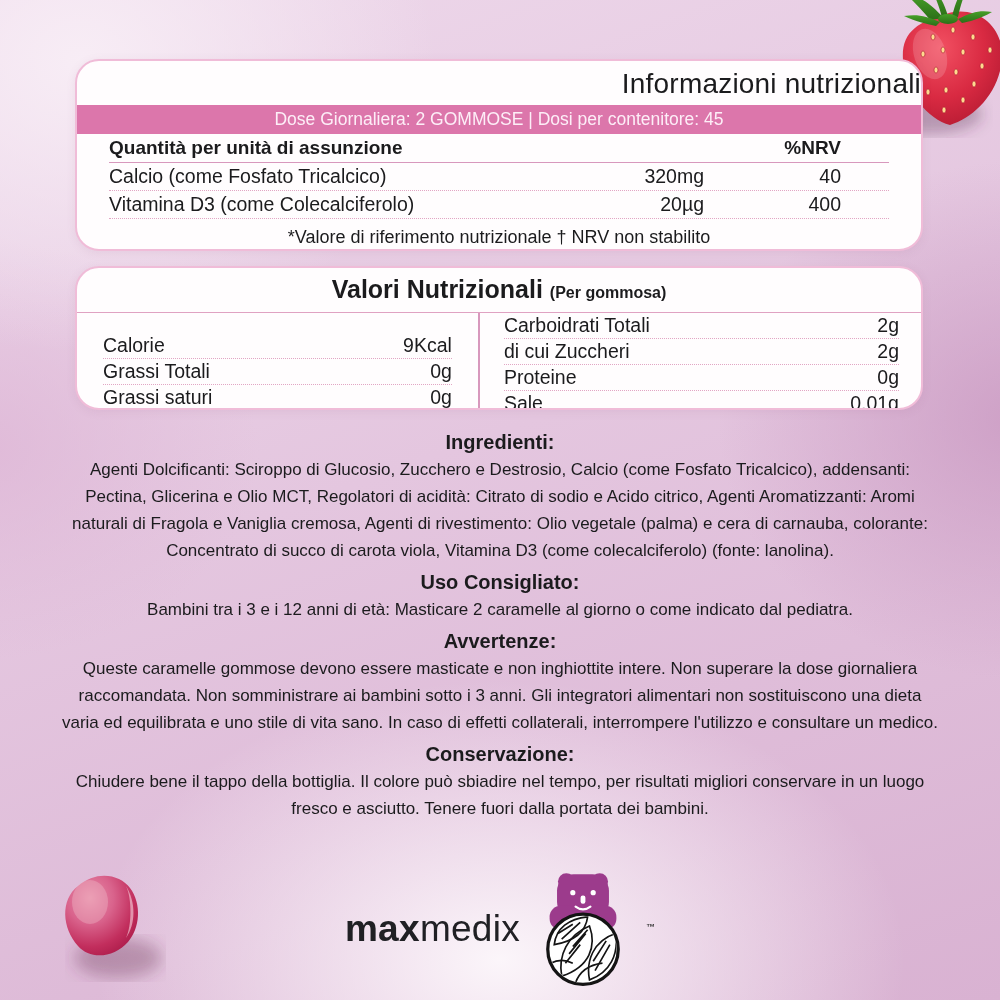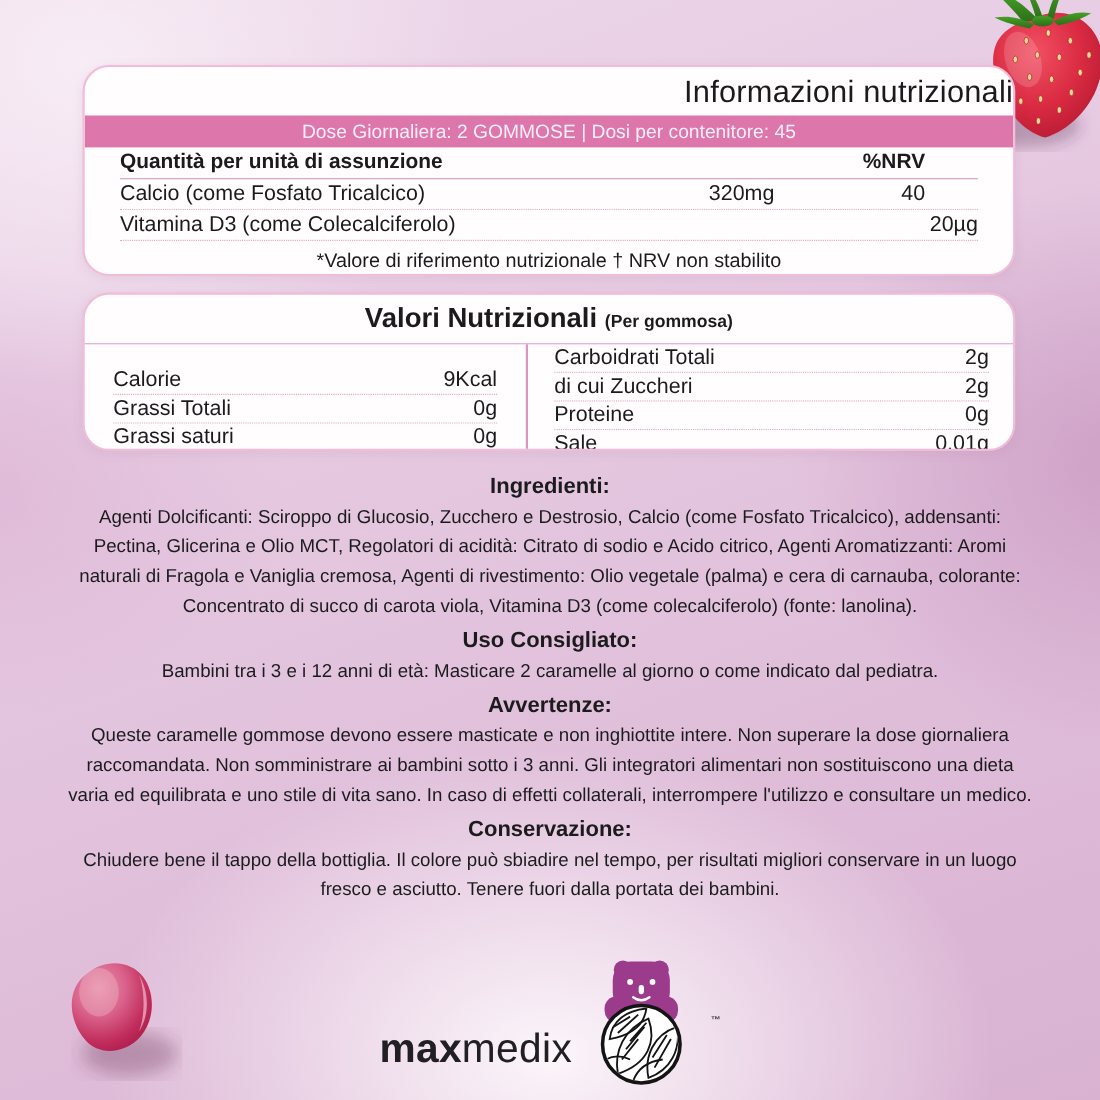--- a/index.html
+++ b/index.html
@@ -40,21 +40,21 @@
   .prow{display:flex;justify-content:space-between;align-items:center;height:25px;
     font-size:19.5px;border-bottom:1.5px dotted var(--separator,#e2a6c4);}
   .col .prow:last-child{border-bottom:none;}
   .vdiv{position:absolute;left:47.5%;top:0;bottom:0;width:2px;background:#d898bd;}
 
   .sections{position:absolute;left:60px;top:424px;width:880px;text-align:center;}
   .sections h3{margin:7px 0 2px;font-size:20px;font-weight:800;}
   .sections p{margin:0;font-size:17px;line-height:27px;}
 
   .logo{position:absolute;left:0;top:864px;width:100%;display:flex;justify-content:center;align-items:flex-start;gap:12px;}
-  .brand{font-size:37px;letter-spacing:.3px;margin-top:68px;color:#202024;}
+  .brand{font-size:37px;letter-spacing:.3px;margin-top:44px;color:#202024;}
   .brand .b{font-weight:800;}
   .brand .l{font-weight:400;}
   svg.emblem{width:102px;height:126px;display:block;}
   .tm{font-size:9px;margin-top:58px;color:#3a3a3a;font-weight:700;}
 
   .strawberry{position:absolute;top:-8px;right:-14px;width:136px;height:150px;}
   .gummy{position:absolute;left:46px;top:866px;width:120px;height:118px;}
 </style>
 </head>
 <body style="--accent: #dc76ab; --separator: #e2a6c4; --bear: #9c3b8c; --berry: #d92a42; --berry-light: #f25062; --leaf: #46a028; --gummy: #c22e5d;">
@@ -139,20 +139,21 @@
         <span class="nrv">%NRV</span>
       </div>
       <div class="row">
         <span class="lbl">Calcio (come Fosfato Tricalcico)</span>
         <span class="amt">320mg</span>
         <span class="nrv">40</span>
       </div>
       <div class="row">
         <span class="lbl">Vitamina D3 (come Colecalciferolo)</span>
         <span class="amt">20µg</span>
+        <span class="nrv">400</span>
       </div>
     </div>
     <div class="footnote">*Valore di riferimento nutrizionale † NRV non stabilito</div>
   </section>
 
   <section class="panel p2">
     <h2><span>Valori Nutrizionali</span> <span class="suffix">(Per gommosa)</span></h2>
     <div class="p2grid">
       <div class="col left">
         <div class="prow">

